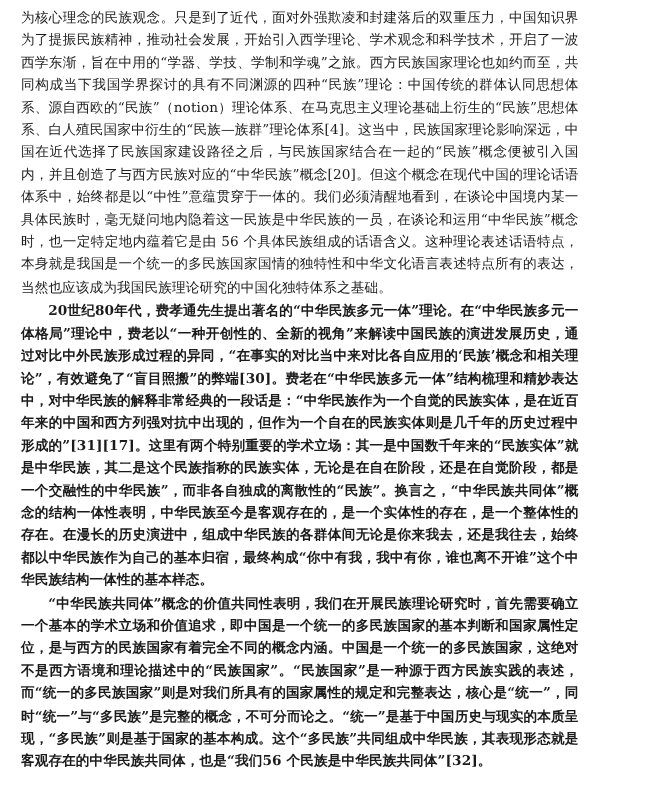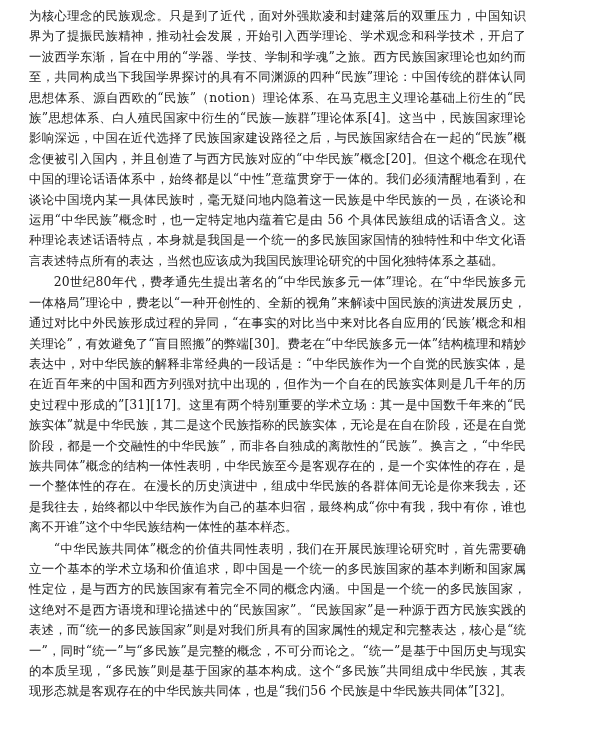--- a/index.html
+++ b/index.html
@@ -11,34 +11,35 @@
     height: 734px;
     background: #ffffff;
     font-family: "DejaVu Sans", sans-serif;
     overflow: hidden;
   }
   .page {
     position: relative;
     width: 540px;
     height: 734px;
     box-sizing: border-box;
-    padding: 6px 14px 0 29px;
+    padding: 6px 14px 0 19px;
   }
   .para {
     margin: 0 0 0 0;
     font-size: 12.4px;
     line-height: 20.4px;
     color: #1b1b1b;
     text-align: justify;
     text-justify: inter-ideograph;
     font-family: "DejaVu Serif", "DejaVu Sans", serif;
     letter-spacing: 0.1px;
   }
   .para + .para {
     margin-top: 1px;
+    font-weight: bold;
   }
   .indent {
     text-indent: 2em;
   }
 </style>
 </head>
 <body>
 
 <div class="page">
   <p class="para">为核心理念的民族观念。只是到了近代，面对外强欺凌和封建落后的双重压力，中国知识界为了提振民族精神，推动社会发展，开始引入西学理论、学术观念和科学技术，开启了一波西学东渐，旨在中用的“学器、学技、学制和学魂”之旅。西方民族国家理论也如约而至，共同构成当下我国学界探讨的具有不同渊源的四种“民族”理论：中国传统的群体认同思想体系、源自西欧的“民族”（notion）理论体系、在马克思主义理论基础上衍生的“民族”思想体系、白人殖民国家中衍生的“民族—族群”理论体系[4]。这当中，民族国家理论影响深远，中国在近代选择了民族国家建设路径之后，与民族国家结合在一起的“民族”概念便被引入国内，并且创造了与西方民族对应的“中华民族”概念[20]。但这个概念在现代中国的理论话语体系中，始终都是以“中性”意蕴贯穿于一体的。我们必须清醒地看到，在谈论中国境内某一具体民族时，毫无疑问地内隐着这一民族是中华民族的一员，在谈论和运用“中华民族”概念时，也一定特定地内蕴着它是由 56 个具体民族组成的话语含义。这种理论表述话语特点，本身就是我国是一个统一的多民族国家国情的独特性和中华文化语言表述特点所有的表达，当然也应该成为我国民族理论研究的中国化独特体系之基础。</p>

